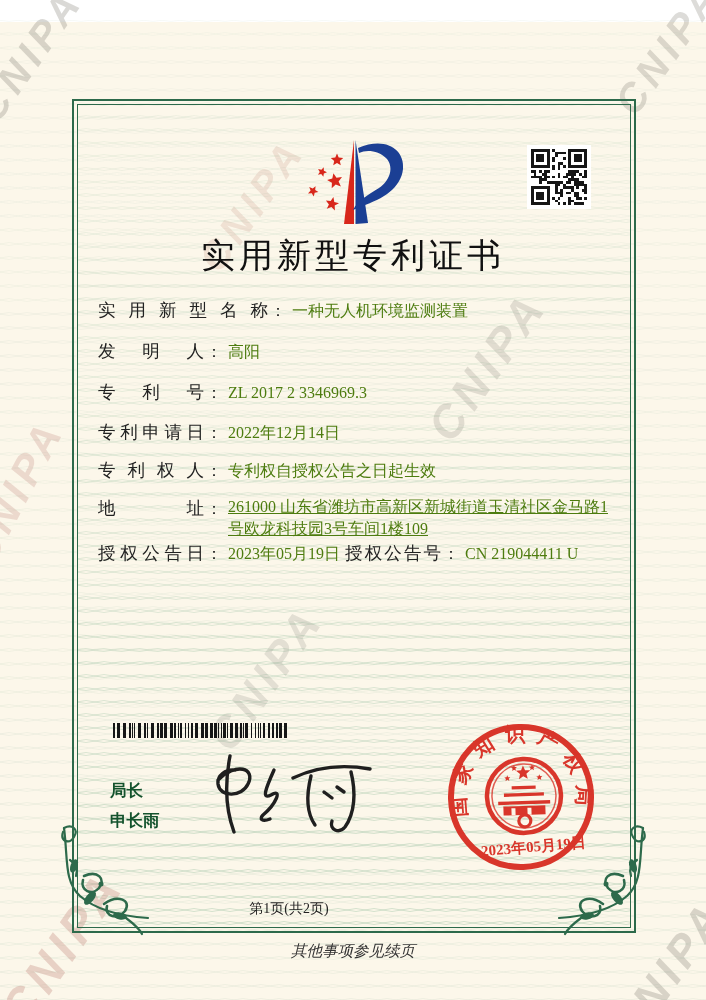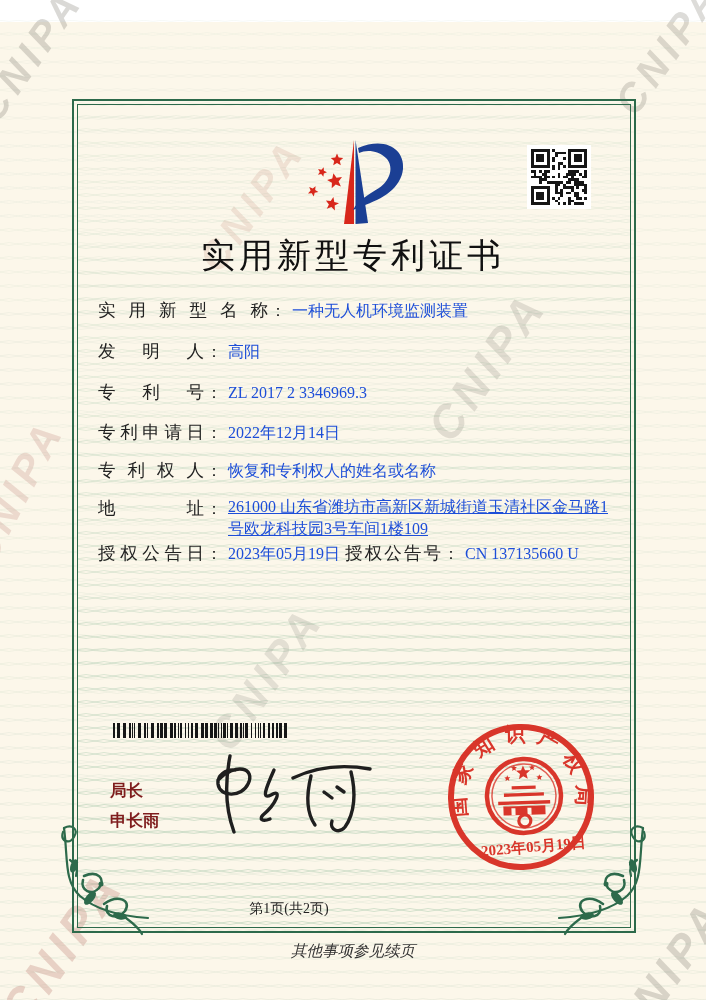--- a/index.html
+++ b/index.html
@@ -38,33 +38,33 @@
   .title{
     position:absolute;left:0;top:233px;width:706px;text-align:center;
     font-size:34px;font-weight:400;letter-spacing:4px;color:#111;
   }
 
   .frow{position:absolute;left:98px;font-size:16px;white-space:nowrap;}
   .jl{display:inline-flex;justify-content:space-between;width:106px;font-size:17.5px;vertical-align:baseline;}
   .jl.wide{width:170px;}
   .jl.mid{width:96px;}
   .fc{margin:0 6px 0 2px;font-size:16px;}
-  .fv{font-size:16px;color:#1d4ed8;}
+  .fv{font-size:16px;color:#4d7c0f;}
   .fv.addr{display:inline-block;width:382px;white-space:normal;line-height:1.35;vertical-align:top;text-decoration:underline;}
   .l2{position:absolute;left:247px;top:0;white-space:nowrap;}
 
   .legal{position:absolute;left:94px;width:524px;font-size:15px;font-style:italic;
          line-height:1.55;color:#2e2e2e;text-align:justify;}
   .legal p{margin:0 0 7px 0;text-indent:2em;}
 
   #barcode{position:absolute;left:113px;top:723px;z-index:11;}
 
   .signer{position:absolute;left:110px;top:776px;z-index:11;
           font-family:"Liberation Sans","DejaVu Sans",sans-serif;
-          font-weight:700;font-size:16.5px;line-height:1.8;color:#7f1d1d;}
+          font-weight:700;font-size:16.5px;line-height:1.8;color:#14532d;}
   #signature{position:absolute;left:190px;top:746px;z-index:11;}
 
   #seal{position:absolute;left:440px;top:716px;z-index:30;opacity:.93;transform:rotate(-2deg);}
   .seal-red{fill:var(--seal-red);}
   .seal-stroke{stroke:var(--seal-red);fill:none;}
   #seal text{font-family:"Liberation Serif","DejaVu Serif",serif;font-weight:700;}
 
   .page-num{position:absolute;left:0;top:900px;width:578px;text-align:center;font-size:14px;color:#222;}
   .cont-note{position:absolute;left:0;top:941px;width:706px;text-align:center;
              font-size:15.5px;font-style:italic;color:#333;}
@@ -583,21 +583,21 @@
           <span>请</span>
           <span>日</span>
         </span><span class="fc">：</span><span class="fv">2022年12月14日</span>
     </div>
     <div class="frow" style="top:458px">
       <span class="jl">
           <span>专</span>
           <span>利</span>
           <span>权</span>
           <span>人</span>
-        </span><span class="fc">：</span><span class="fv">恢复和专利权人的姓名或名称</span>
+        </span><span class="fc">：</span><span class="fv">专利权自授权公告之日起生效</span>
     </div>
     <div class="frow" style="top:496px">
       <span class="jl">
           <span>地</span>
           <span>址</span>
         </span><span class="fc">：</span><span class="fv addr">261000 山东省潍坊市高新区新城街道玉清社区金马路1号欧龙科技园3号车间1楼109</span>
     </div>
     <div class="frow" style="top:541px">
       <span class="jl">
           <span>授</span>
@@ -606,21 +606,21 @@
           <span>告</span>
           <span>日</span>
         </span><span class="fc">：</span><span class="fv">2023年05月19日</span>
       <span class="l2">
         <span class="jl mid">
             <span>授</span>
             <span>权</span>
             <span>公</span>
             <span>告</span>
             <span>号</span>
-          </span><span class="fc">：</span><span class="fv">CN 137135660 U</span>
+          </span><span class="fc">：</span><span class="fv">CN 219044411 U</span>
       </span>
     </div>
 
     <div class="legal" style="top:570px">
     </div>
 
     <svg id="barcode" width="175" height="15">
         <rect x="0" y="0" width="2" height="15" fill="#161616"></rect>
         <rect x="4" y="0" width="3" height="15" fill="#161616"></rect>
         <rect x="10" y="0" width="3" height="15" fill="#161616"></rect>

